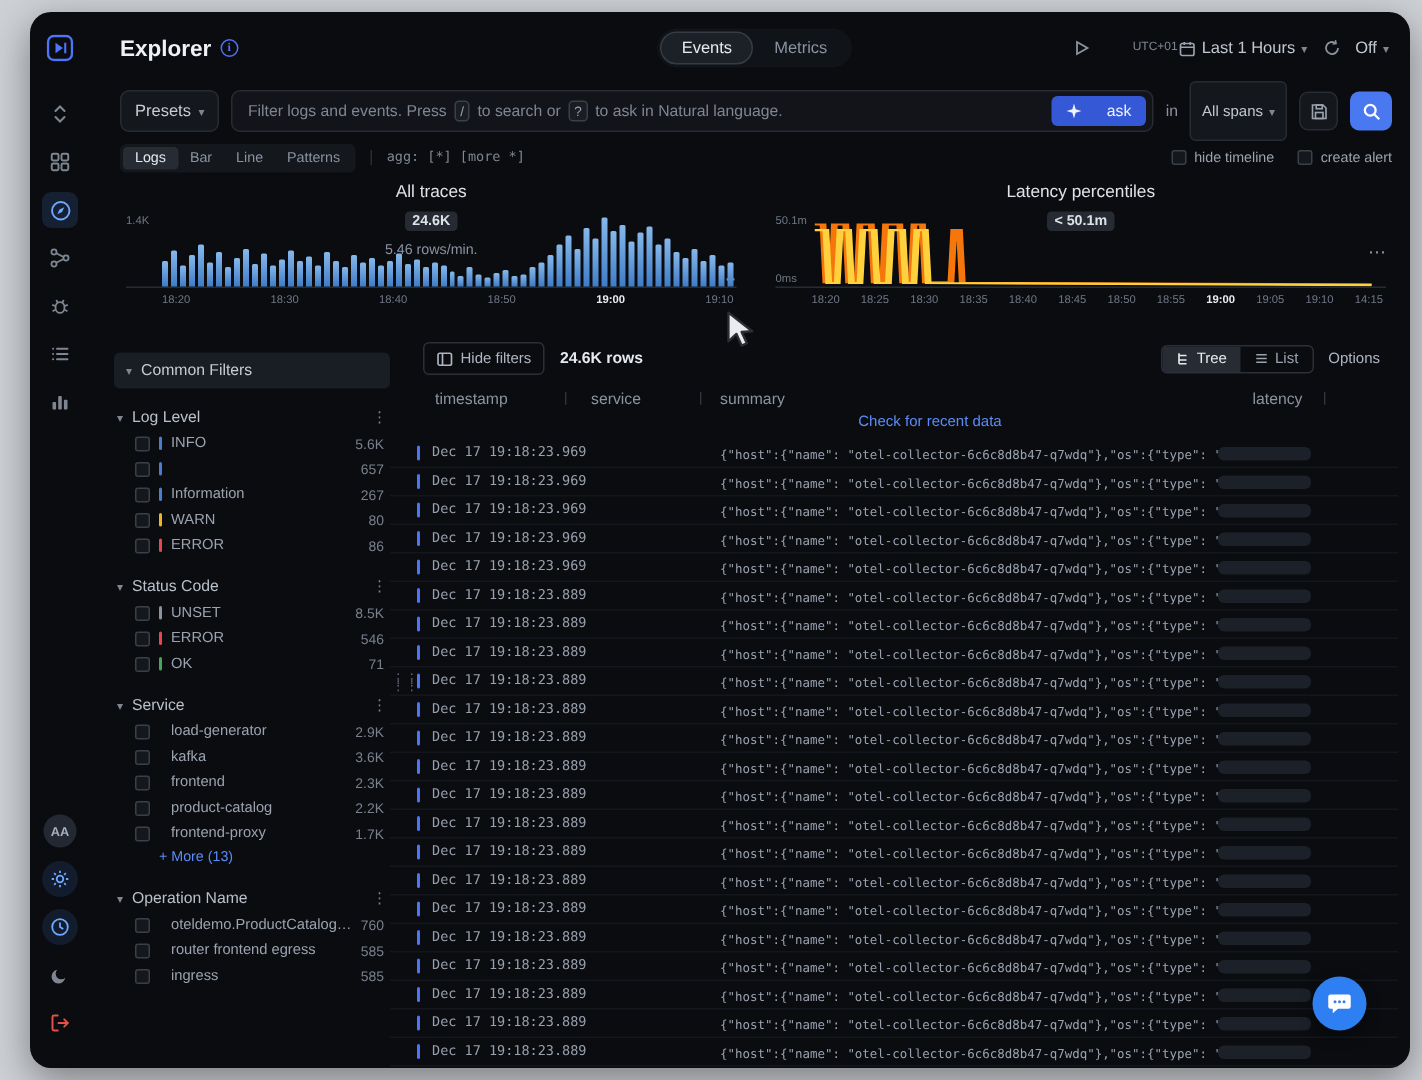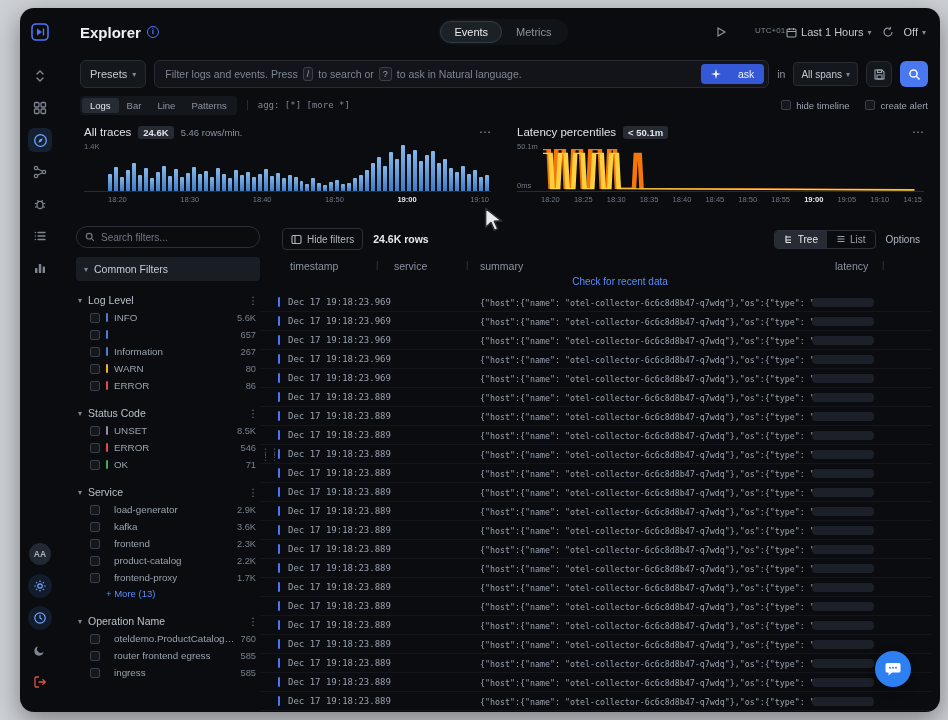--- a/index.html
+++ b/index.html
@@ -29,36 +29,36 @@
 .range-btn,.off-btn{display:flex;align-items:center;gap:4px;background:none;border:none;color:#c2c8d0;font-size:11px;cursor:pointer;font-family:inherit;}
 .chev{font-size:8px;color:#7e8692;}
 .icon-btn{background:none;border:none;color:#8b93a1;cursor:pointer;display:flex;align-items:center;}
 
 .search-row{position:absolute;left:20px;right:12px;top:52px;height:28px;display:flex;align-items:center;gap:8px;}
 .presets-btn{height:28px;display:flex;align-items:center;gap:5px;padding:0 9px;background:#14171c;border:1px solid #272c34;border-radius:6px;color:#c8cdd5;font-size:11px;cursor:pointer;font-family:inherit;}
 .filter-input{flex:1;height:28px;display:flex;align-items:center;gap:5px;padding:0 4px 0 10px;background:#121419;border:1px solid #272c34;border-radius:6px;font-size:10.5px;color:#7e8692;cursor:text;}
 .kbd{border:1px solid #3a404a;border-radius:3px;padding:0 3px;font-size:9px;color:#9aa3af;background:#1a1d23;line-height:12px;}
 .ask-btn{margin-left:auto;height:20px;display:flex;align-items:center;gap:17px;padding:0 10px;background:#3558d6;border:none;border-radius:4px;color:#eef2ff;font-size:10.5px;cursor:pointer;font-family:inherit;justify-content:flex-end;}
 .in-label{font-size:10.5px;color:#8b93a1;}
-.scope-btn{height:24px;display:flex;align-items:center;gap:4px;padding:0 7px;background:#14171c;border:1px solid #272c34;border-radius:4px;color:#c2c8d0;font-size:10px;cursor:pointer;font-family:inherit;justify-content:flex-end;}
+.scope-btn{height:40px;display:flex;align-items:center;gap:4px;padding:0 7px;background:#14171c;border:1px solid #272c34;border-radius:4px;color:#c2c8d0;font-size:10px;cursor:pointer;font-family:inherit;justify-content:flex-end;}
 .save-btn{width:26px;height:26px;display:flex;align-items:center;justify-content:center;background:#14171c;border:1px solid #272c34;border-radius:6px;color:#9aa3af;cursor:pointer;}
 .go-btn{width:28px;height:26px;display:flex;align-items:center;justify-content:center;background:#4a78f0;border:none;border-radius:6px;cursor:pointer;}
 
 .view-row{position:absolute;left:20px;right:12px;top:88px;height:18px;display:flex;align-items:center;gap:10px;}
 .vtabs{display:flex;background:#14171c;border-radius:4px;padding:2px;}
 .vtab{font-size:9.5px;color:#8b93a1;padding:2px 8px;border-radius:3px;background:none;border:none;cursor:pointer;font-family:inherit;}
 .vtab.active{background:#272c34;color:#e6e9ee;}
 .agg{font-size:9px;color:#7e8692;font-family:"DejaVu Sans Mono",monospace;border-left:1px solid #272c34;padding-left:10px;}
 .toggle-group{margin-left:auto;display:flex;align-items:center;gap:16px;}
 .toggle-group label{display:flex;align-items:center;gap:5px;font-size:9.5px;color:#9aa3af;cursor:pointer;}
 .cb{width:10px;height:10px;border:1px solid #3a404a;border-radius:2px;background:#14171c;display:inline-block;flex:0 0 auto;}
 
 .charts-row{position:absolute;left:16px;right:8px;top:110px;height:96px;display:flex;gap:10px;}
 .panel{flex:1;display:flex;flex-direction:column;padding:4px 8px;}
-.p-head{display:flex;align-items:center;gap:7px;height:20px;}
+.p-head{display:flex;align-items:center;gap:7px;height:20px;flex-direction:column;}
 .p-title{font-size:11.5px;color:#dfe3e8;}
 .badge{background:#262b33;color:#dfe3e8;font-size:9.5px;font-weight:bold;border-radius:3px;padding:1px 5px;}
 .p-sub{font-size:9.5px;color:#8b93a1;}
 .dots{margin-left:auto;color:#8b93a1;font-size:12px;cursor:pointer;}
 .p-chart{position:relative;height:50px;border-bottom:1px solid #262c36;}
 .ylab{position:absolute;left:0;font-size:7.5px;color:#707885;}
 .ylab.top{top:0;}
 .ylab.bottom{bottom:1px;}
 .bars{position:absolute;left:24px;right:2px;bottom:0;top:3px;display:flex;align-items:flex-end;gap:2px;}
 .tbar{flex:1;background:linear-gradient(180deg,#86b8ea,#3f7cc7);border-radius:1px 1px 0 0;min-height:1px;}
@@ -406,27 +406,20 @@
             <span class="xhi">19:00</span>
             <span>19:05</span>
             <span>19:10</span>
             <span>14:15</span>
           </div>
       </section>
     </div>
 
     <div class="workspace">
       <aside class="filters">
-        <div class="fsearch">
-          <svg width="10" height="10" viewBox="0 0 12 12" fill="none" stroke="#707885" stroke-width="1.4">
-              <circle cx="5" cy="5" r="3.4"></circle>
-              <path d="M7.6 7.6 L10.6 10.6"></path>
-            </svg>
-          <span>Search filters...</span>
-        </div>
         <div class="fcommon">
           <span class="chev">▾</span>
           <span>Common Filters</span>
         </div>
         <div>
             <div>
               <div class="fsec-h">
                 <span class="chev">▾</span>
                 <span class="fsec-t">Log Level</span>
                 <span class="kebab">⋮</span>

